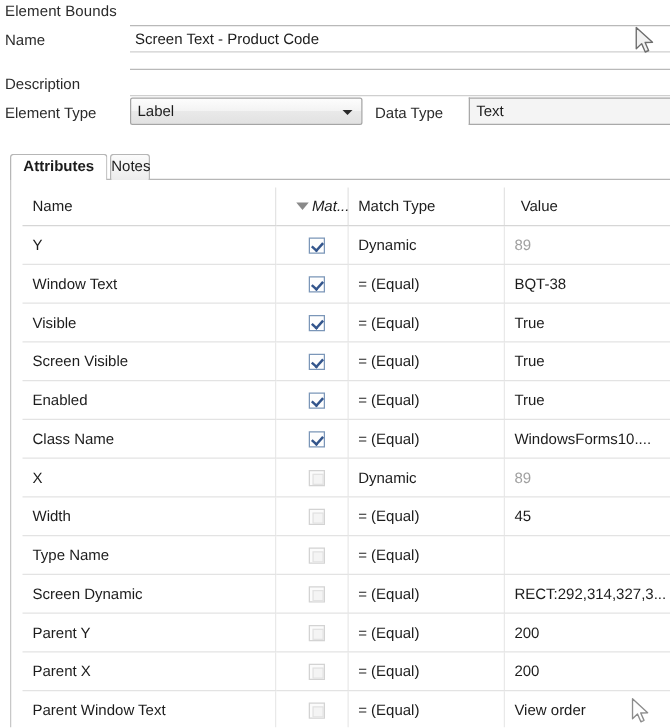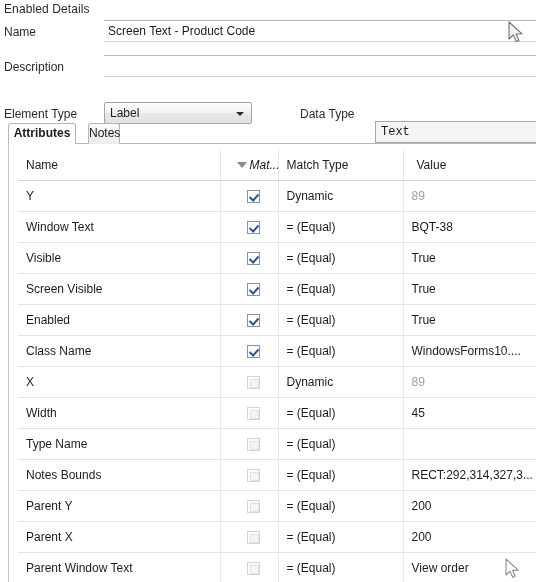--- a/index.html
+++ b/index.html
@@ -55,26 +55,26 @@
     color: #1c1c1c;
     padding: 0 4px;
     line-height: 20px;
     outline: none;
   }
   #row-name { top: 20px; }
   #row-name .form-input { left: 104px; width: 432px; border-left: none; border-right: none;}
   #row-desc { top: 55px; }
   #row-desc .form-input { left: 104px; width: 432px; border-left:none; border-right:none;}
 
-  #row-type { top: 102px; }
+  #row-type { top: 78px; }
   .combo {
     position: absolute;
     left: 104px;
     top: 0;
-    width: 148px;
+    width: 186px;
     height: 22px;
     box-sizing: border-box;
     border: 1px solid #a5a5a5;
     border-radius: 2px;
     background: linear-gradient(to bottom, #fdfdfd 0%, #f3f3f3 48%, #e9e9e9 50%, #e2e2e2 100%);
   }
   .combo-text {
     position: absolute;
     left: 5px;
     top: 3px;
@@ -102,27 +102,26 @@
   .datatype-input {
     position: absolute;
     left: 375px;
     top: 0;
     width: 161px;
     height: 22px;
     box-sizing: border-box;
     border: 1px solid #a9a9a9;
     border-right: none;
     background: #f4f4f4;
-    font-family: Liberation Mono, monospace;
+    font-family: Liberation Sans, sans-serif;
     font-size: 12px;
     color: #1c1c1c;
     padding: 0 5px;
     line-height: 20px;
     outline: none;
-    margin-top: 19px;
   }
 
   
   .tabstrip {
     position: absolute;
     left: 8px;
     top: 123px;
     width: 528px;
     height: 21px;
   }
@@ -134,21 +133,21 @@
     border: 1px solid #b6b6b6;
     border-bottom: none;
     border-radius: 3px 3px 0 0;
     font-size: 12px;
     line-height: 19px;
     text-align: center;
     color: #1c1c1c;
   }
   .tab.active {
     left: 0;
-    width: 68px;
+    width: 78px;
     background: #ffffff;
     font-weight: bold;
     z-index: 3;
   }
   .tab.inactive {
     left: 80px;
     width: 32px;
     background: linear-gradient(to bottom, #fbfbfb, #ececec);
     z-index: 2;
   }
@@ -275,21 +274,21 @@
   .cursor {
     position: absolute;
     pointer-events: none;
   }
   #cursor-top { left: 508px; top: 21px; }
   #cursor-bottom { left: 505px; top: 558px; }
 </style>
 </head>
 <body>
 
-<div class="panel-title">Enabled Details</div>
+<div class="panel-title">Element Bounds</div>
 
 <div class="form-row" id="row-name">
   <span class="form-label">Name</span>
   <input class="form-input" type="text" value="Screen Text - Product Code" style="">
 </div>
 
 <div class="form-row" id="row-desc">
   <span class="form-label">Description</span>
   <input class="form-input" type="text" value="" style="">
 </div>
@@ -376,21 +375,21 @@
             <td>=  (Equal)</td>
             <td class="cell-value">45</td>
           </tr>
           <tr>
             <td>Type Name</td>
             <td class="cell-match"><span class="cb off"></span></td>
             <td>=  (Equal)</td>
             <td class="cell-value"></td>
           </tr>
           <tr>
-            <td>Notes Bounds</td>
+            <td>Screen Dynamic</td>
             <td class="cell-match"><span class="cb off"></span></td>
             <td>=  (Equal)</td>
             <td class="cell-value">RECT:292,314,327,3...</td>
           </tr>
           <tr>
             <td>Parent Y</td>
             <td class="cell-match"><span class="cb off"></span></td>
             <td>=  (Equal)</td>
             <td class="cell-value">200</td>
           </tr>

